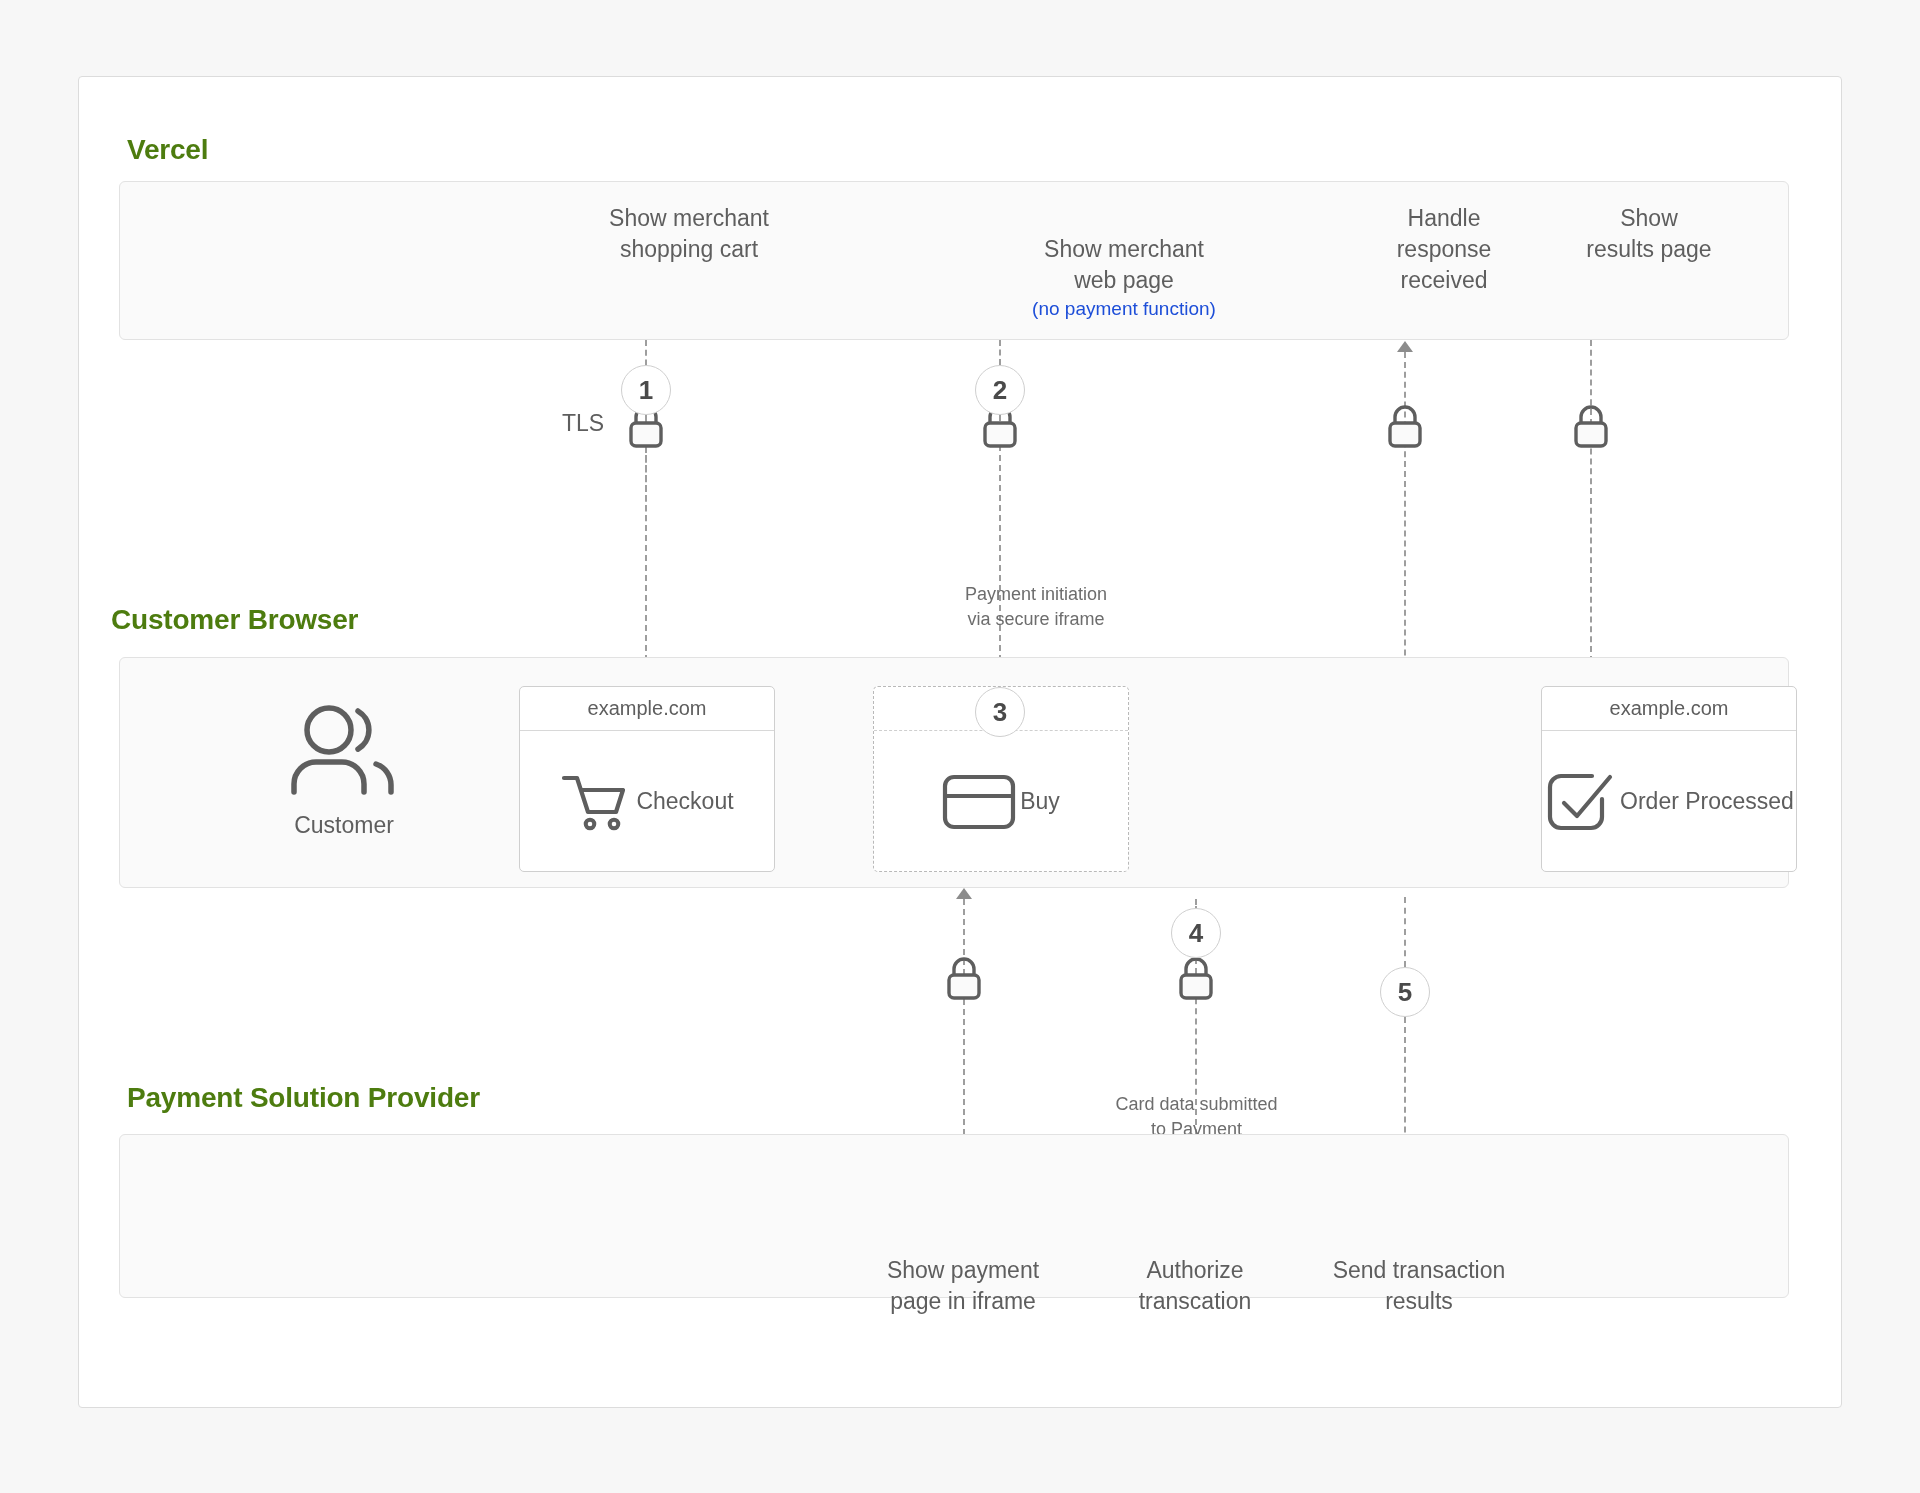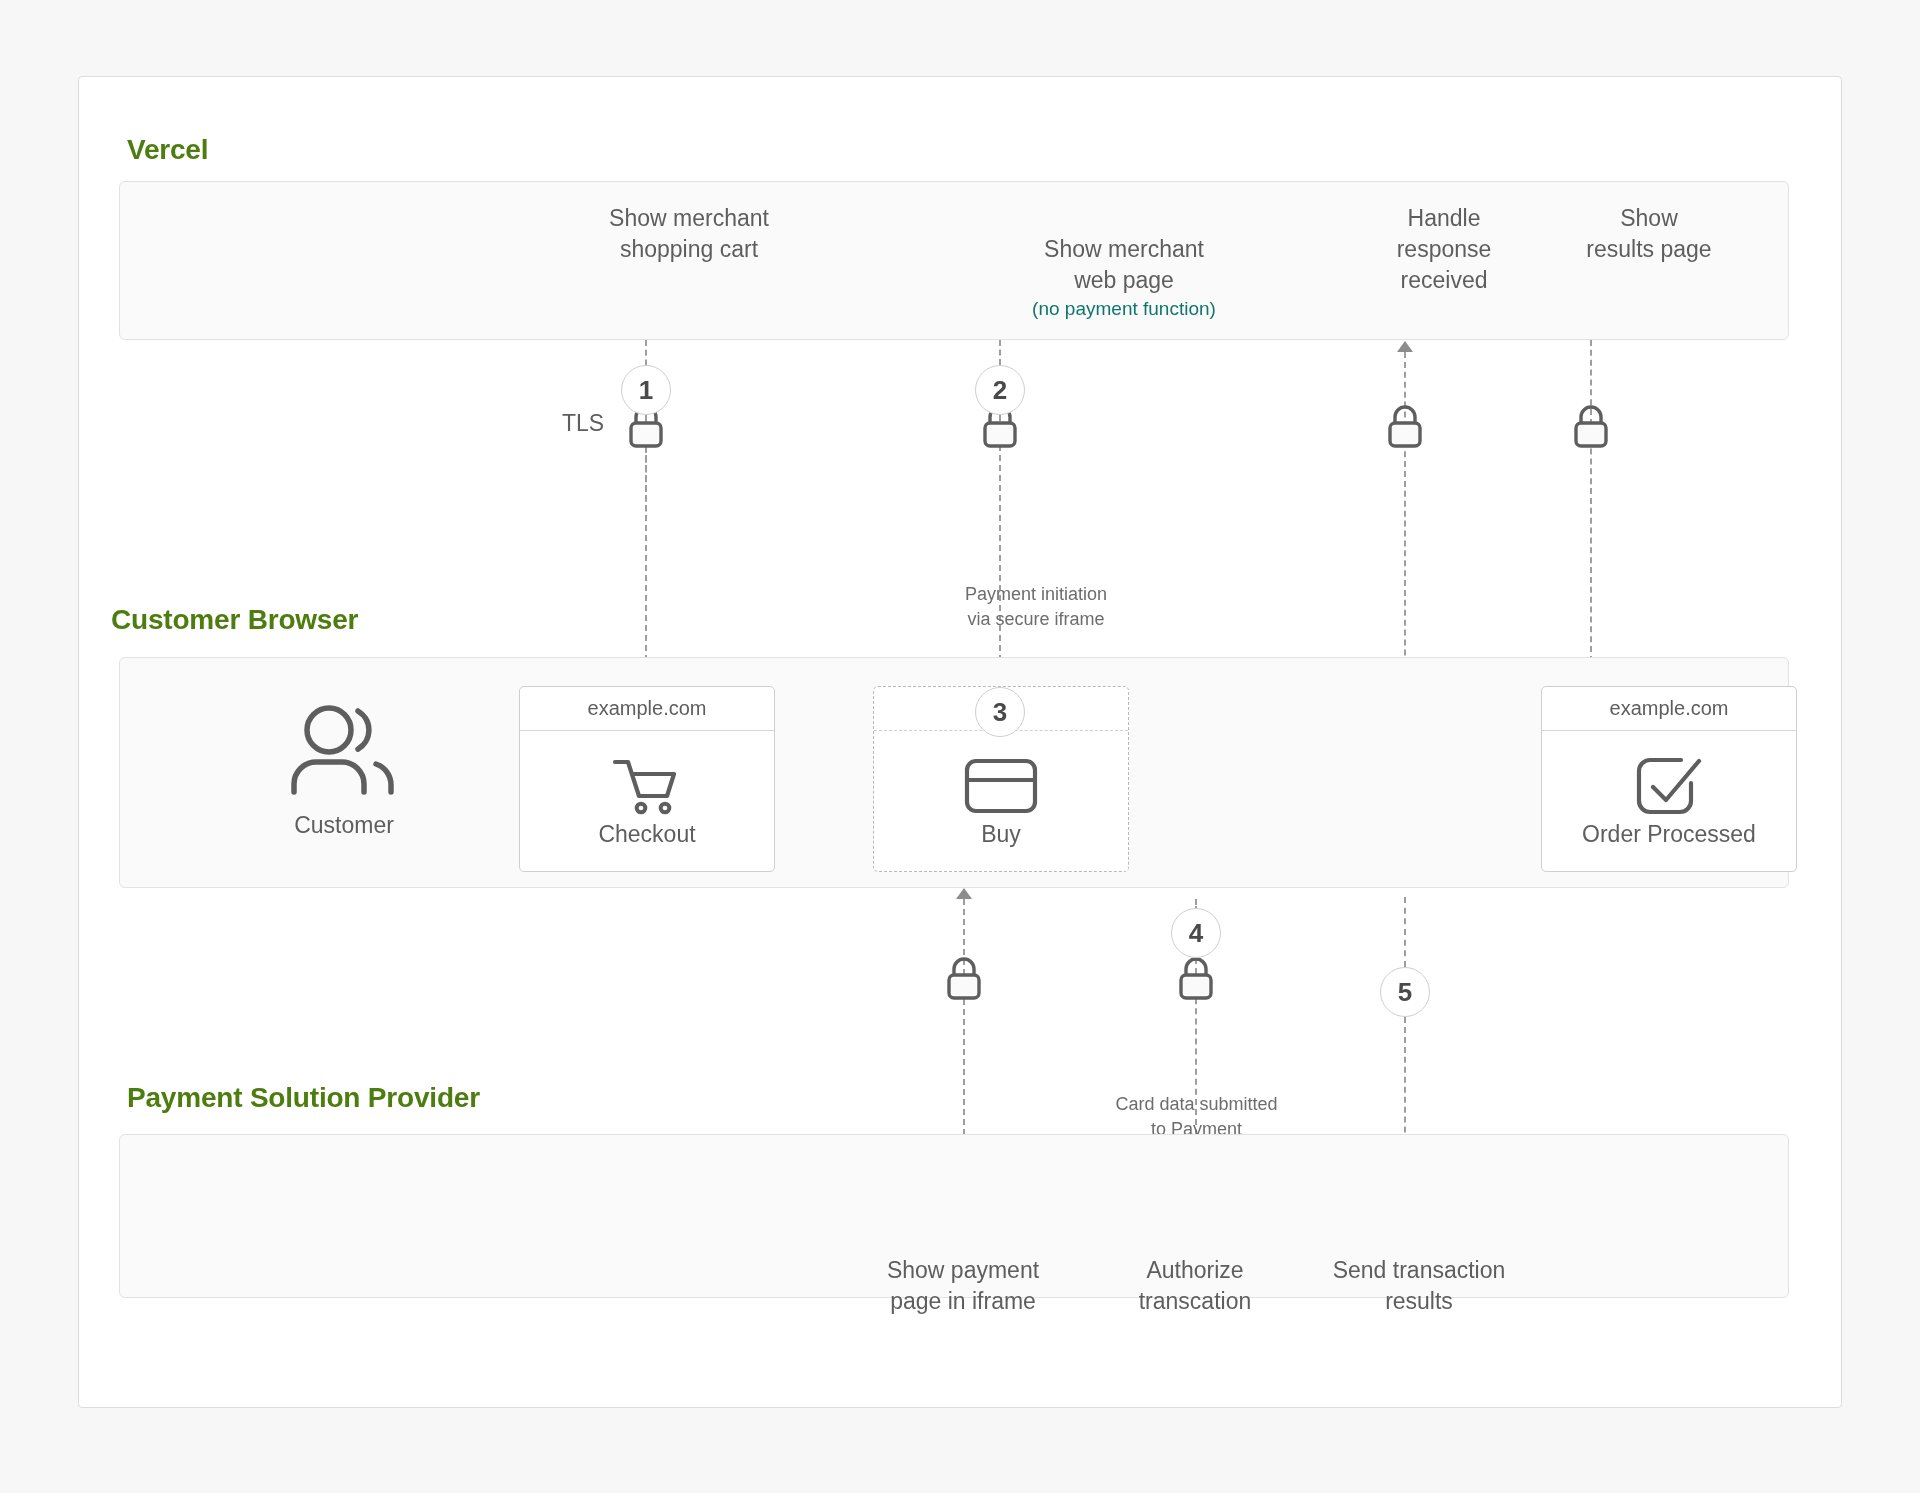--- a/index.html
+++ b/index.html
@@ -49,21 +49,21 @@
     text-align: center;
     font-size: 23px;
     line-height: 31px;
     color: #5e5e5e;
     white-space: pre-line;
   }
   .lane-label .sub {
     display: block;
     font-size: 19px;
     line-height: 26px;
-    color: #0f766e;
+    color: #1d4ed8;
   }
 
   
   .connector {
     position: absolute;
     width: 0;
     border-left: 2px dashed #9e9e9e;
   }
   .arrowhead {
     position: absolute;
@@ -147,21 +147,21 @@
   }
   .browser-card.iframe-card {
     border: 1px dashed #b9b9b9;
   }
   .browser-card.iframe-card .browser-bar {
     border-bottom: 1px dashed #cfcfcf;
   }
   .browser-body {
     height: 141px;
     display: flex;
-    flex-direction: column;
+    flex-direction: row;
     align-items: center;
     justify-content: center;
     gap: 4px;
   }
   .browser-body .glyph { height: 62px; display: flex; align-items: center; }
   .browser-body .cap {
     font-size: 23px;
     color: #5e5e5e;
     white-space: nowrap;
   }

